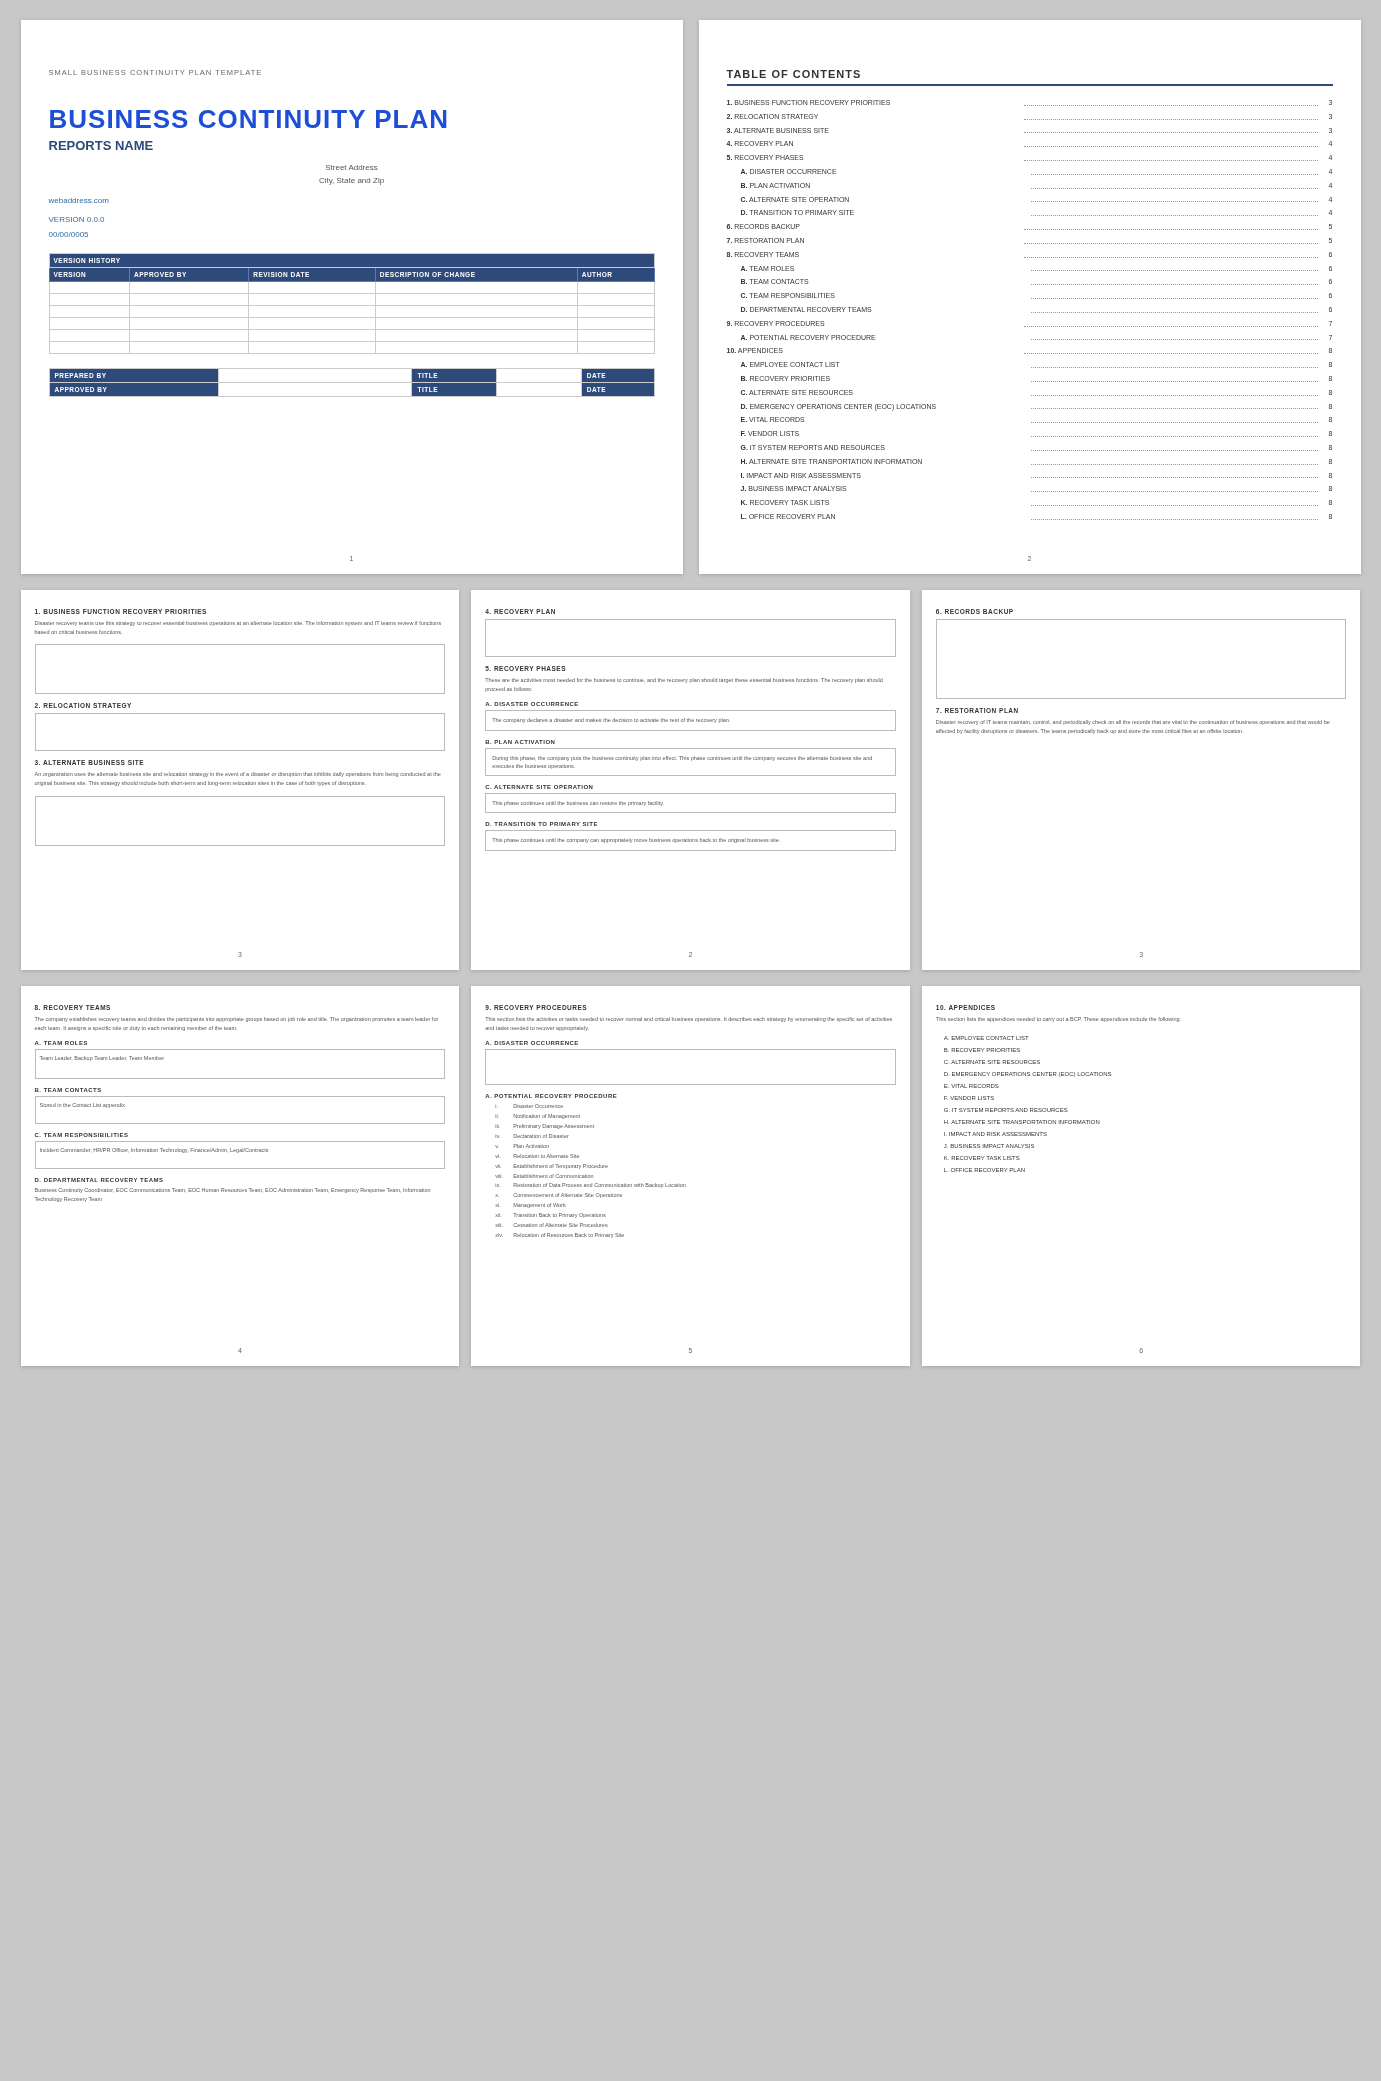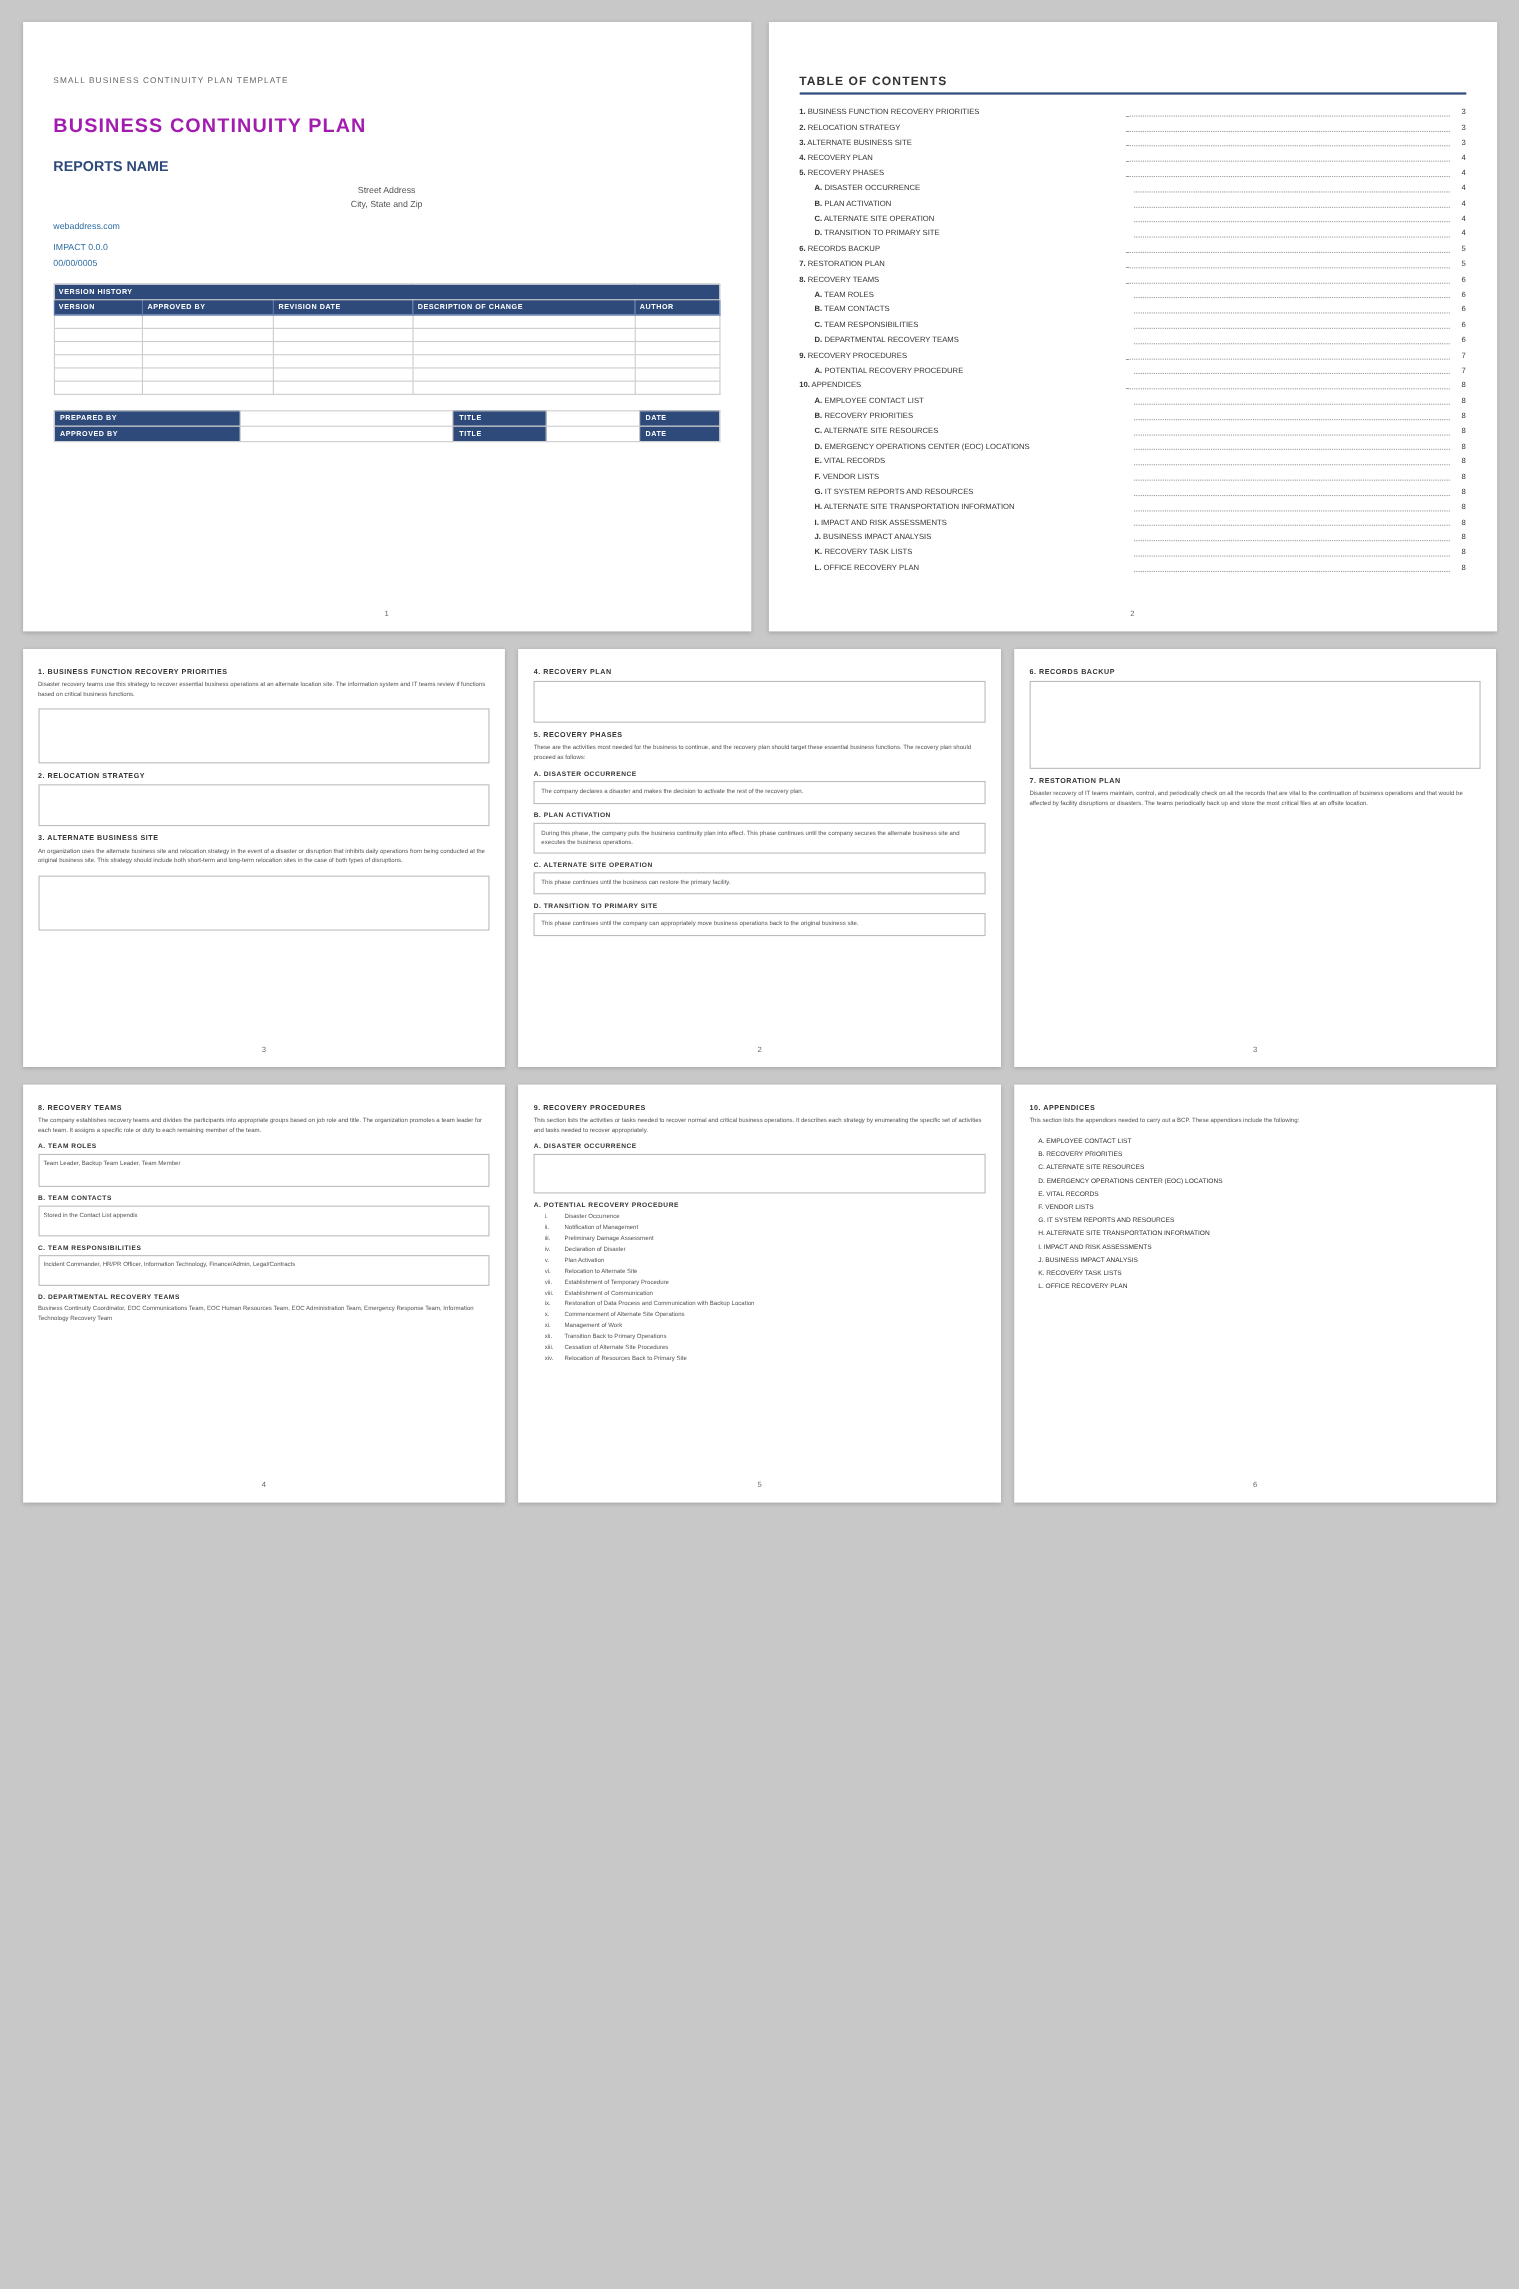--- a/index.html
+++ b/index.html
@@ -35,25 +35,25 @@
 
     
     .p1-subtitle {
       font-size: 7.5px;
       color: #666;
       letter-spacing: 1px;
       text-transform: uppercase;
       margin-bottom: 28px;
     }
     .p1-title {
-      font-size: 18px;
+      font-size: 26px;
       font-weight: bold;
-      color: #a21caf;
+      color: #1d4ed8;
       letter-spacing: 1px;
-      margin-bottom: 18px;
+      margin-bottom: 4px;
       line-height: 1.1;
     }
     .p1-biz-name {
       font-size: 13px;
       font-weight: bold;
       color: #2e4a7a;
       margin-bottom: 8px;
     }
     .p1-address {
       font-size: 8px;
@@ -252,21 +252,21 @@
 
   <div class="page">
     <div class="p1-subtitle">SMALL BUSINESS CONTINUITY PLAN TEMPLATE</div>
     <div class="p1-title">BUSINESS CONTINUITY PLAN</div>
     <div class="p1-biz-name">REPORTS NAME</div>
     <div class="p1-address">
       <span>Street Address</span><br>
       <span>City, State and Zip</span>
     </div>
     <div class="p1-web">webaddress.com</div>
-    <div class="p1-version">IMPACT 0.0.0</div>
+    <div class="p1-version">VERSION 0.0.0</div>
     <div class="p1-date">00/00/0005</div>
 
     <table class="version-table">
       <thead>
         <tr>
           <td colspan="5" class="version-table-header">VERSION HISTORY</td>
         </tr>
         <tr class="thead-row">
           <th>VERSION</th>
           <th>APPROVED BY</th>

